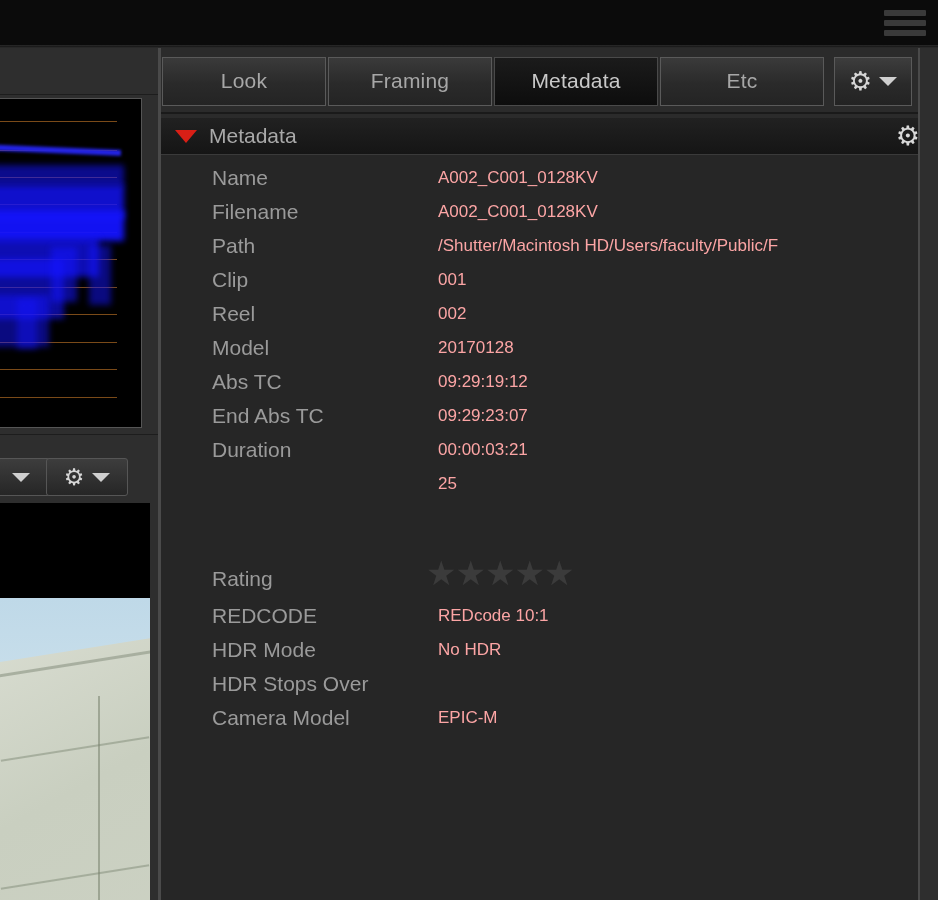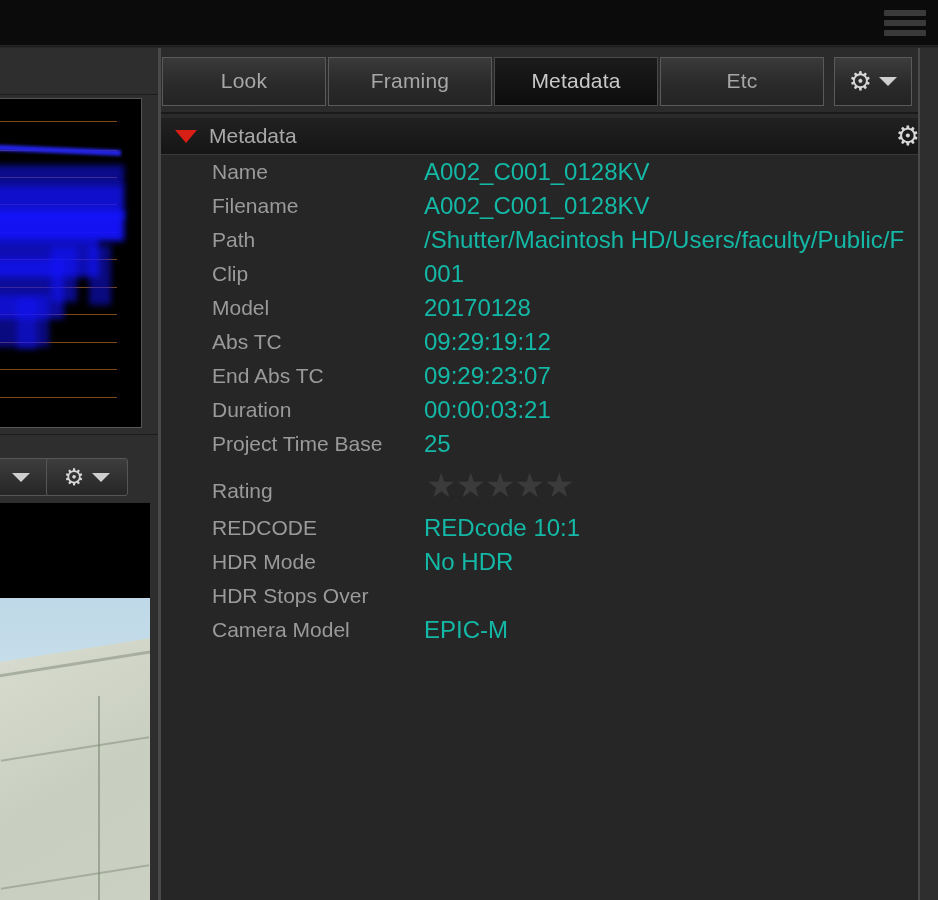--- a/index.html
+++ b/index.html
@@ -291,26 +291,26 @@
     white-space: nowrap;
   }
   .meta-label {
     position: absolute;
     left: 51px;
     font-size: 21px;
     color: #9a9a9a;
   }
   .meta-value {
     position: absolute;
-    left: 263px;
-    font-size: 24px;
-    color: #14b8a6;
+    left: 277px;
+    font-size: 17px;
+    color: #fca5a5;
     white-space: nowrap;
   }
-  .rows-top { }
+  .rows-top { padding-top: 6px; }
   .spacer-row { height: 10px; }
 
   .stars {
     position: absolute;
     left: 265px;
     top: -3px;
     font-size: 34px;
     line-height: 34px;
     color: #3b3b3b;
     letter-spacing: -1px;
@@ -434,43 +434,46 @@
         </div>
         <div class="meta-row">
           <span class="meta-label">Path</span>
           <span class="meta-value">/Shutter/Macintosh HD/Users/faculty/Public/F</span>
         </div>
         <div class="meta-row">
           <span class="meta-label">Clip</span>
           <span class="meta-value">001</span>
         </div>
         <div class="meta-row">
+          <span class="meta-label">Reel</span>
+          <span class="meta-value">002</span>
+        </div>
+        <div class="meta-row">
           <span class="meta-label">Model</span>
           <span class="meta-value">20170128</span>
         </div>
         <div class="meta-row">
           <span class="meta-label">Abs TC</span>
           <span class="meta-value">09:29:19:12</span>
         </div>
         <div class="meta-row">
           <span class="meta-label">End Abs TC</span>
           <span class="meta-value">09:29:23:07</span>
         </div>
         <div class="meta-row">
           <span class="meta-label">Duration</span>
           <span class="meta-value">00:00:03:21</span>
         </div>
         <div class="meta-row">
-          <span class="meta-label">Project Time Base</span>
           <span class="meta-value">25</span>
         </div>
 
         <div class="spacer-row"></div>
 
-        <div class="meta-row" style="height:40px;">
+        <div class="meta-row" style="height:40px;margin-top:48px;">
           <span class="meta-label">Rating</span>
           <span class="stars">★★★★★</span>
         </div>
 
         <div class="meta-row">
           <span class="meta-label">REDCODE</span>
           <span class="meta-value">REDcode 10:1</span>
         </div>
         <div class="meta-row">
           <span class="meta-label">HDR Mode</span>

